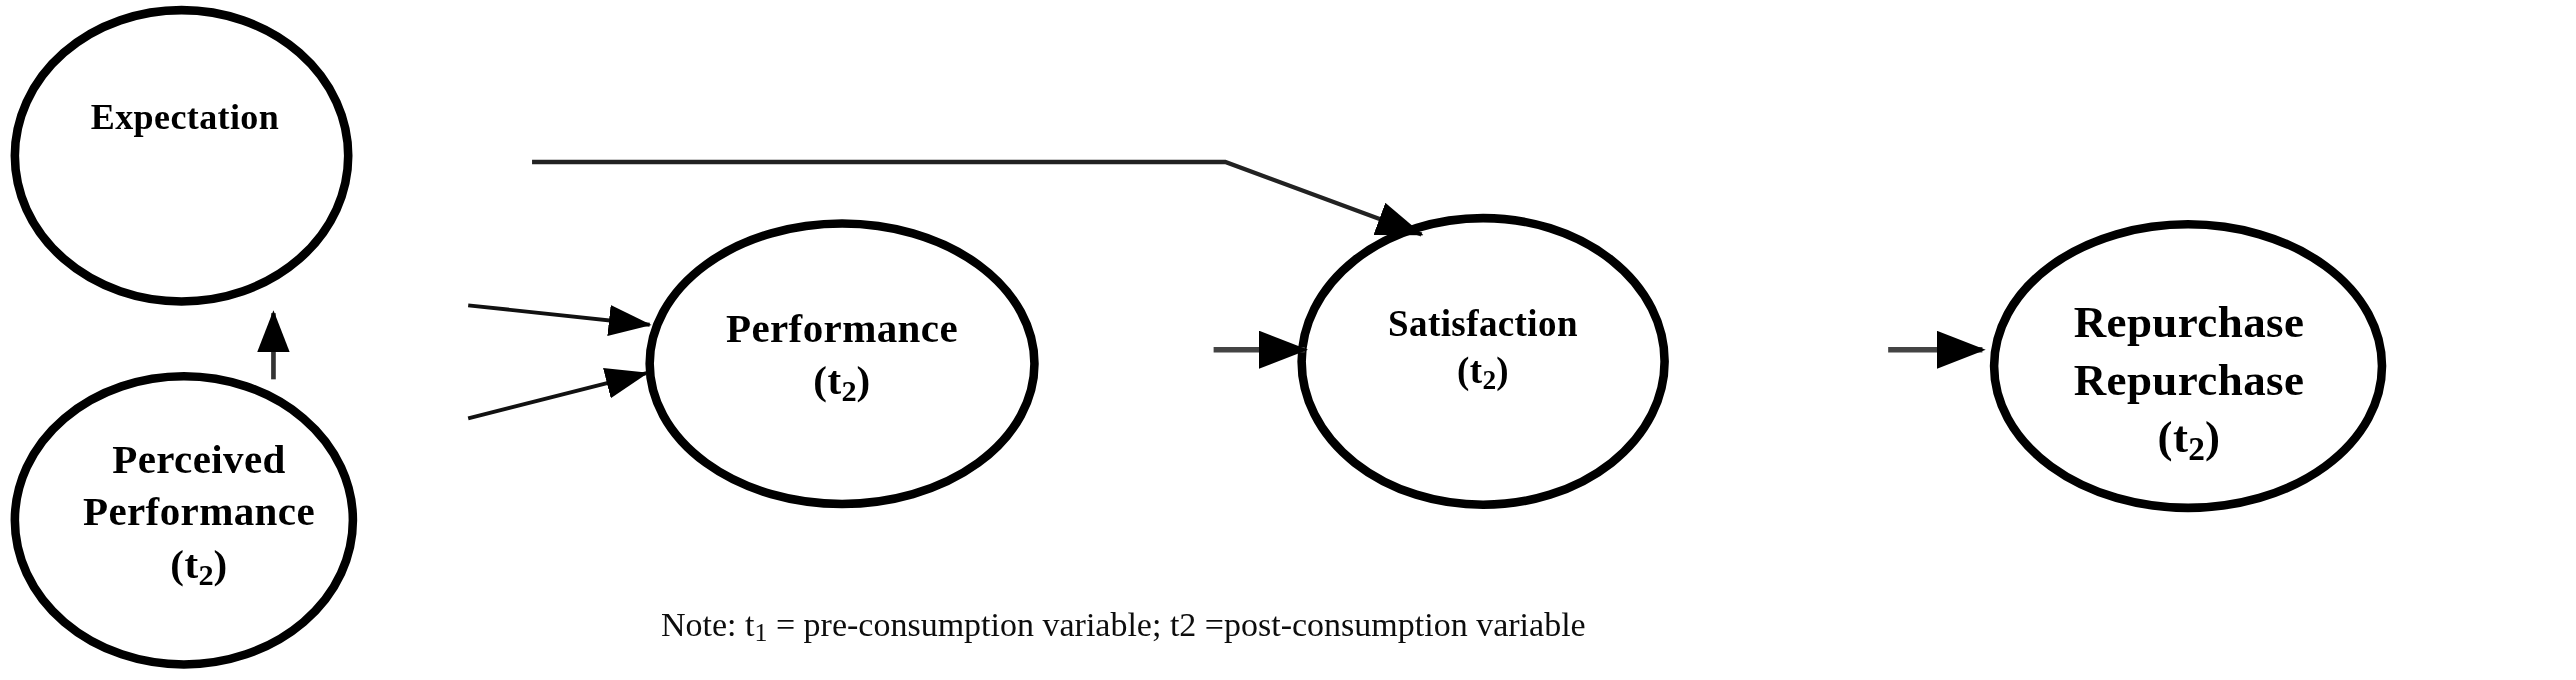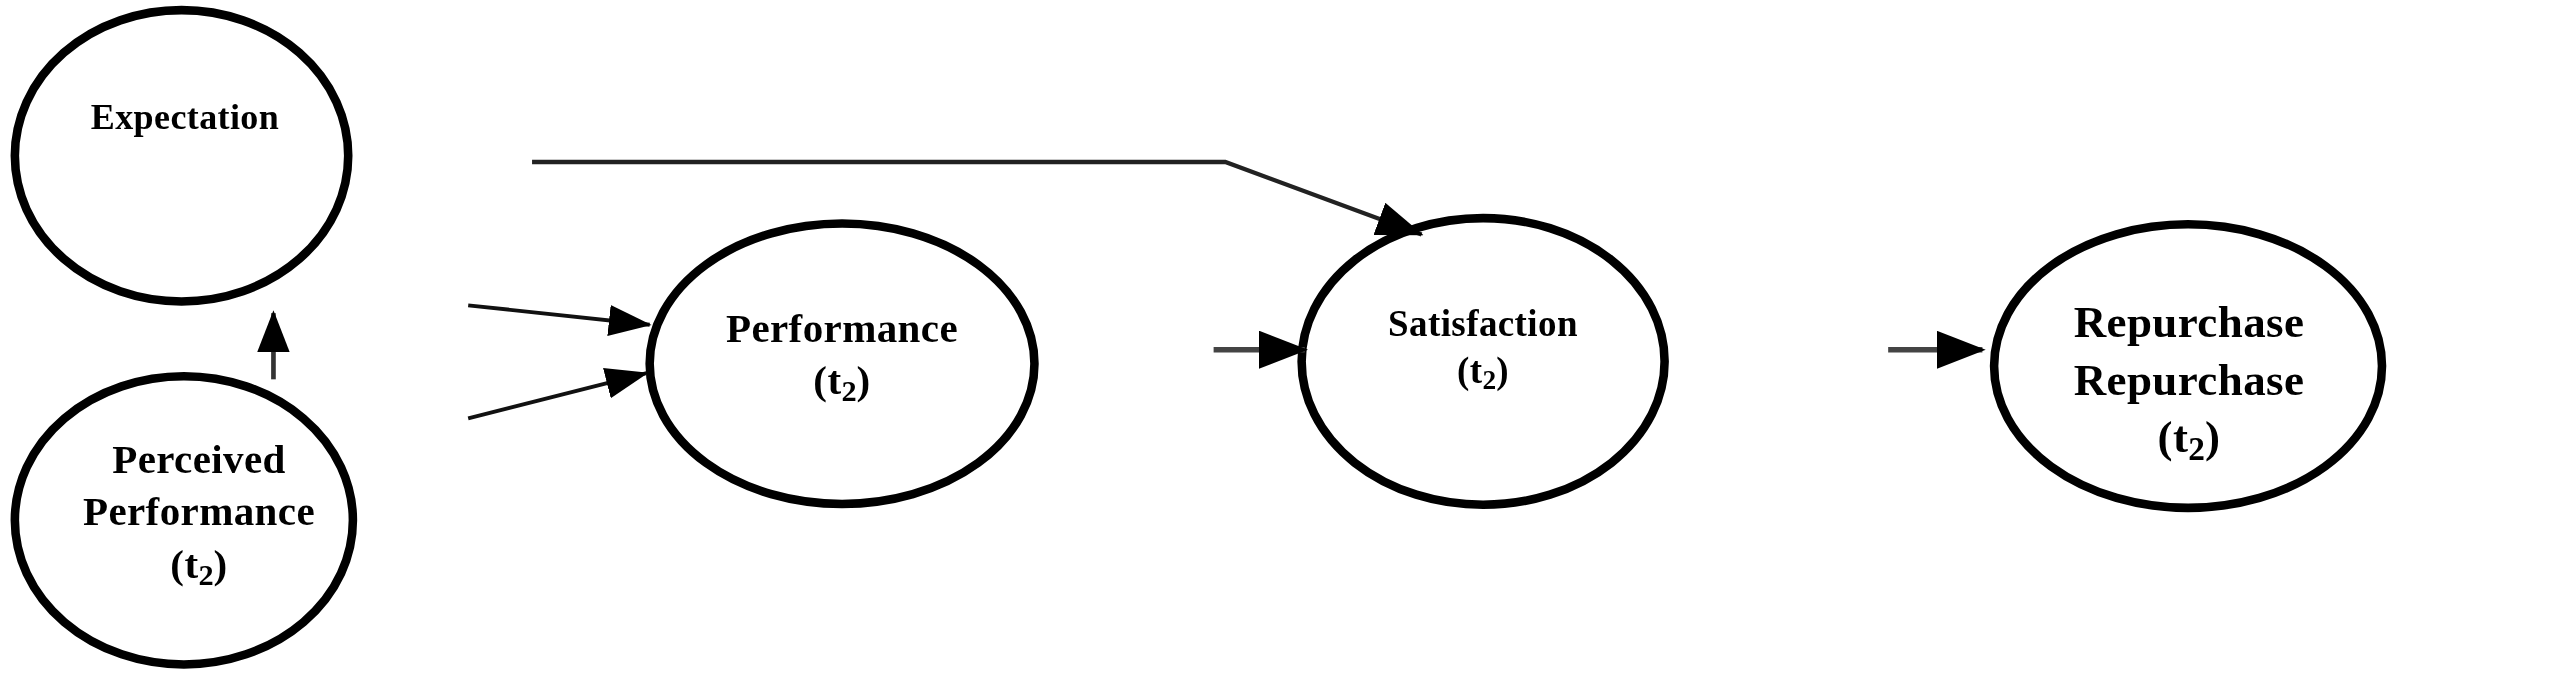--- a/index.html
+++ b/index.html
@@ -116,15 +116,18 @@
     <span class="line">Satisfaction</span>
     <span class="line"><span>(t</span><sub>2</sub><span>)</span></span>
   </div>
 
   <div class="node-label" style="left:1994px; top:294px; width:390px; font-size:45px;">
     <span class="line">Repurchase</span>
     <span class="line">Repurchase</span>
     <span class="line"><span>(t</span><sub>2</sub><span>)</span></span>
   </div>
 
+  <div class="note" style="left:661px; top:606px; font-size:34px;">
+    <span>Note: t</span><sub>1</sub><span> = pre-consumption variable; t2 =post-consumption variable</span>
+  </div>
 
 </div>
 
 
 </body></html>

